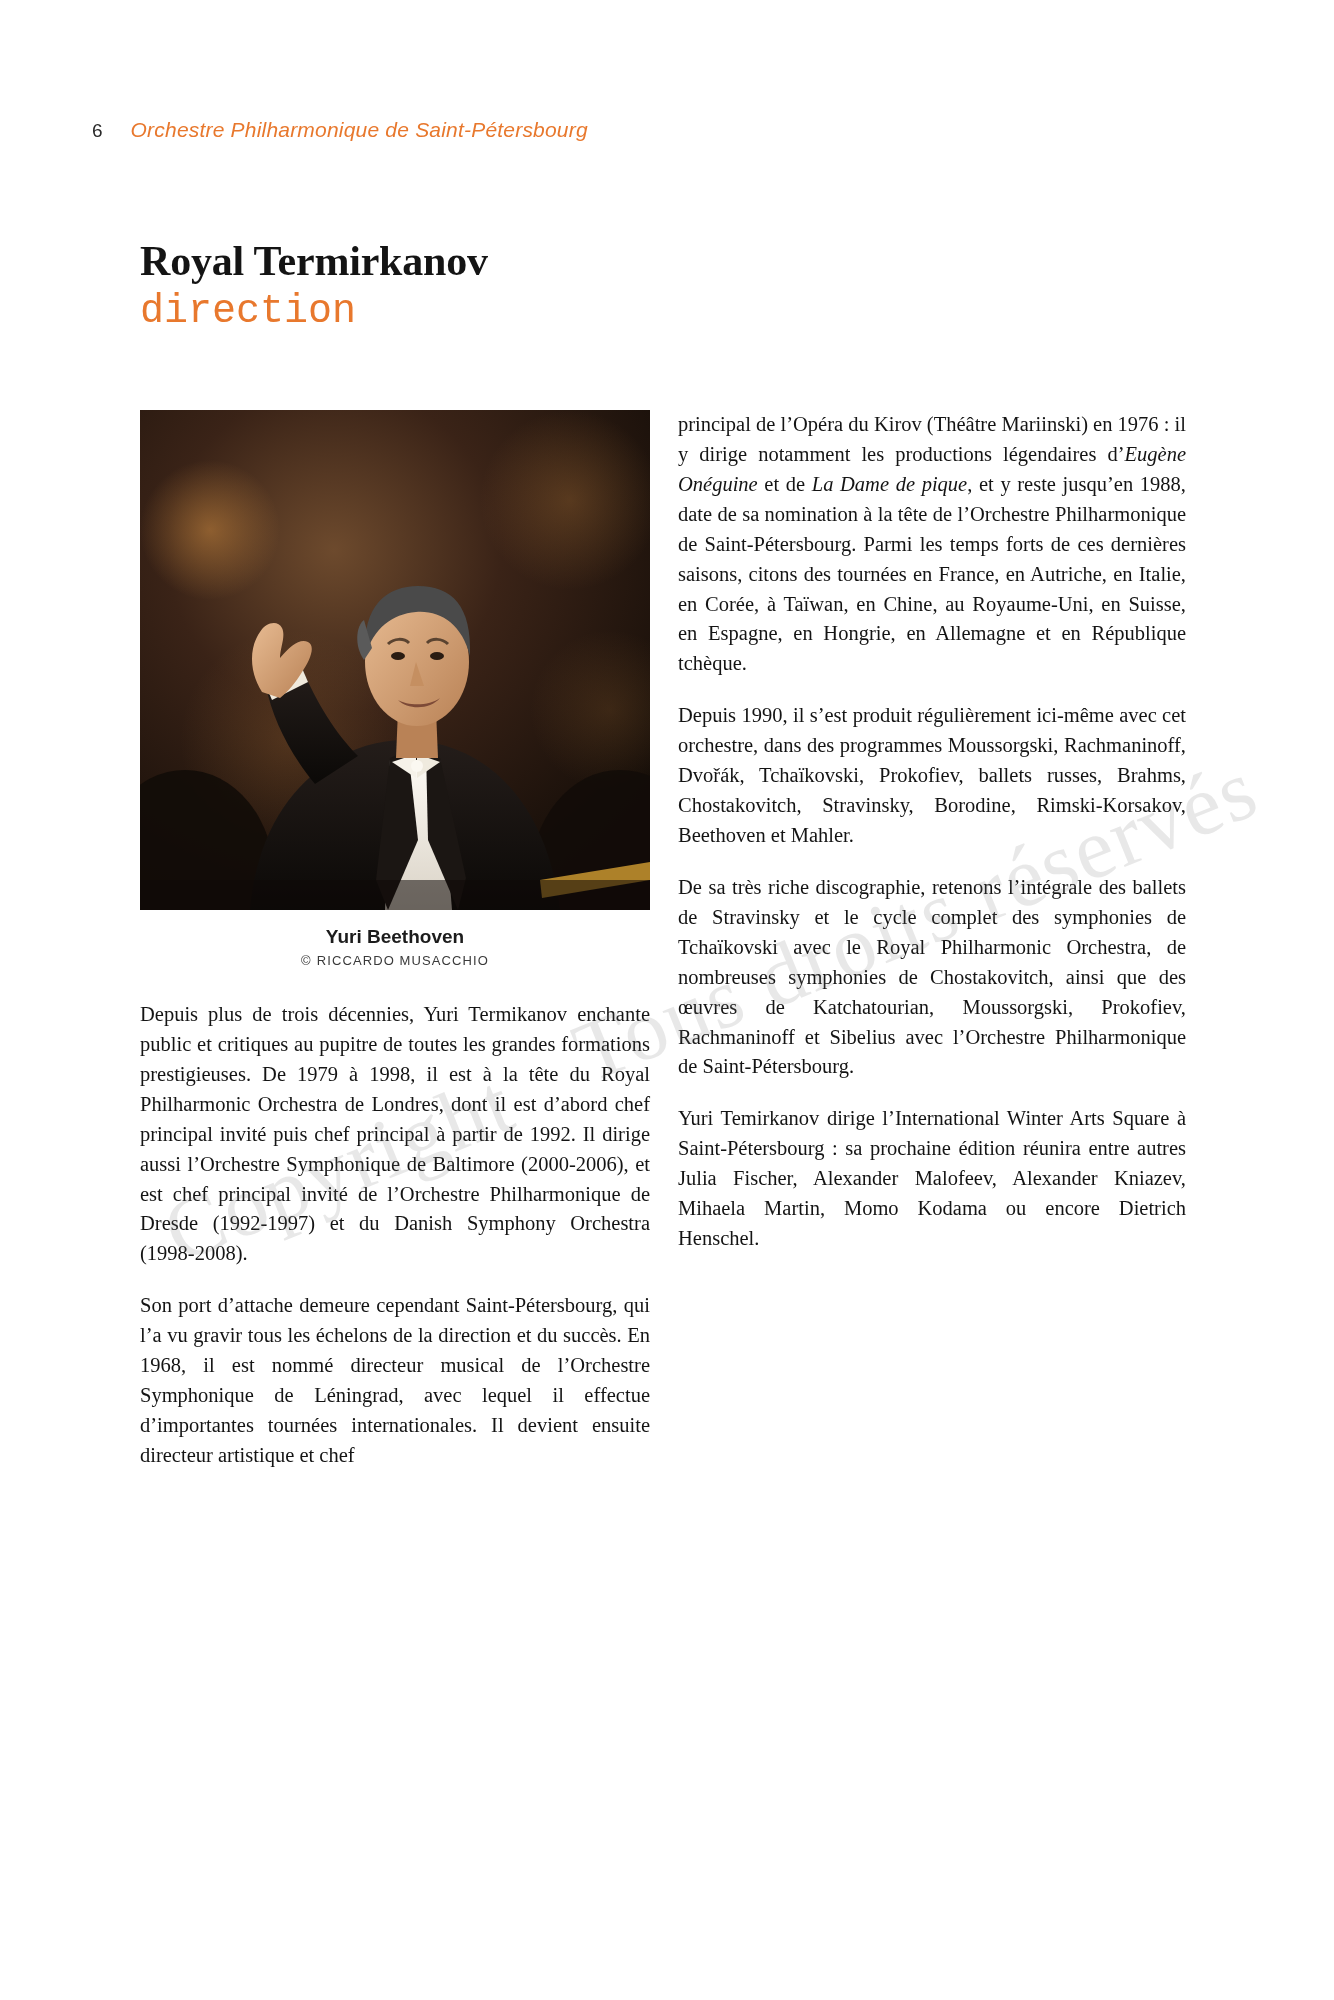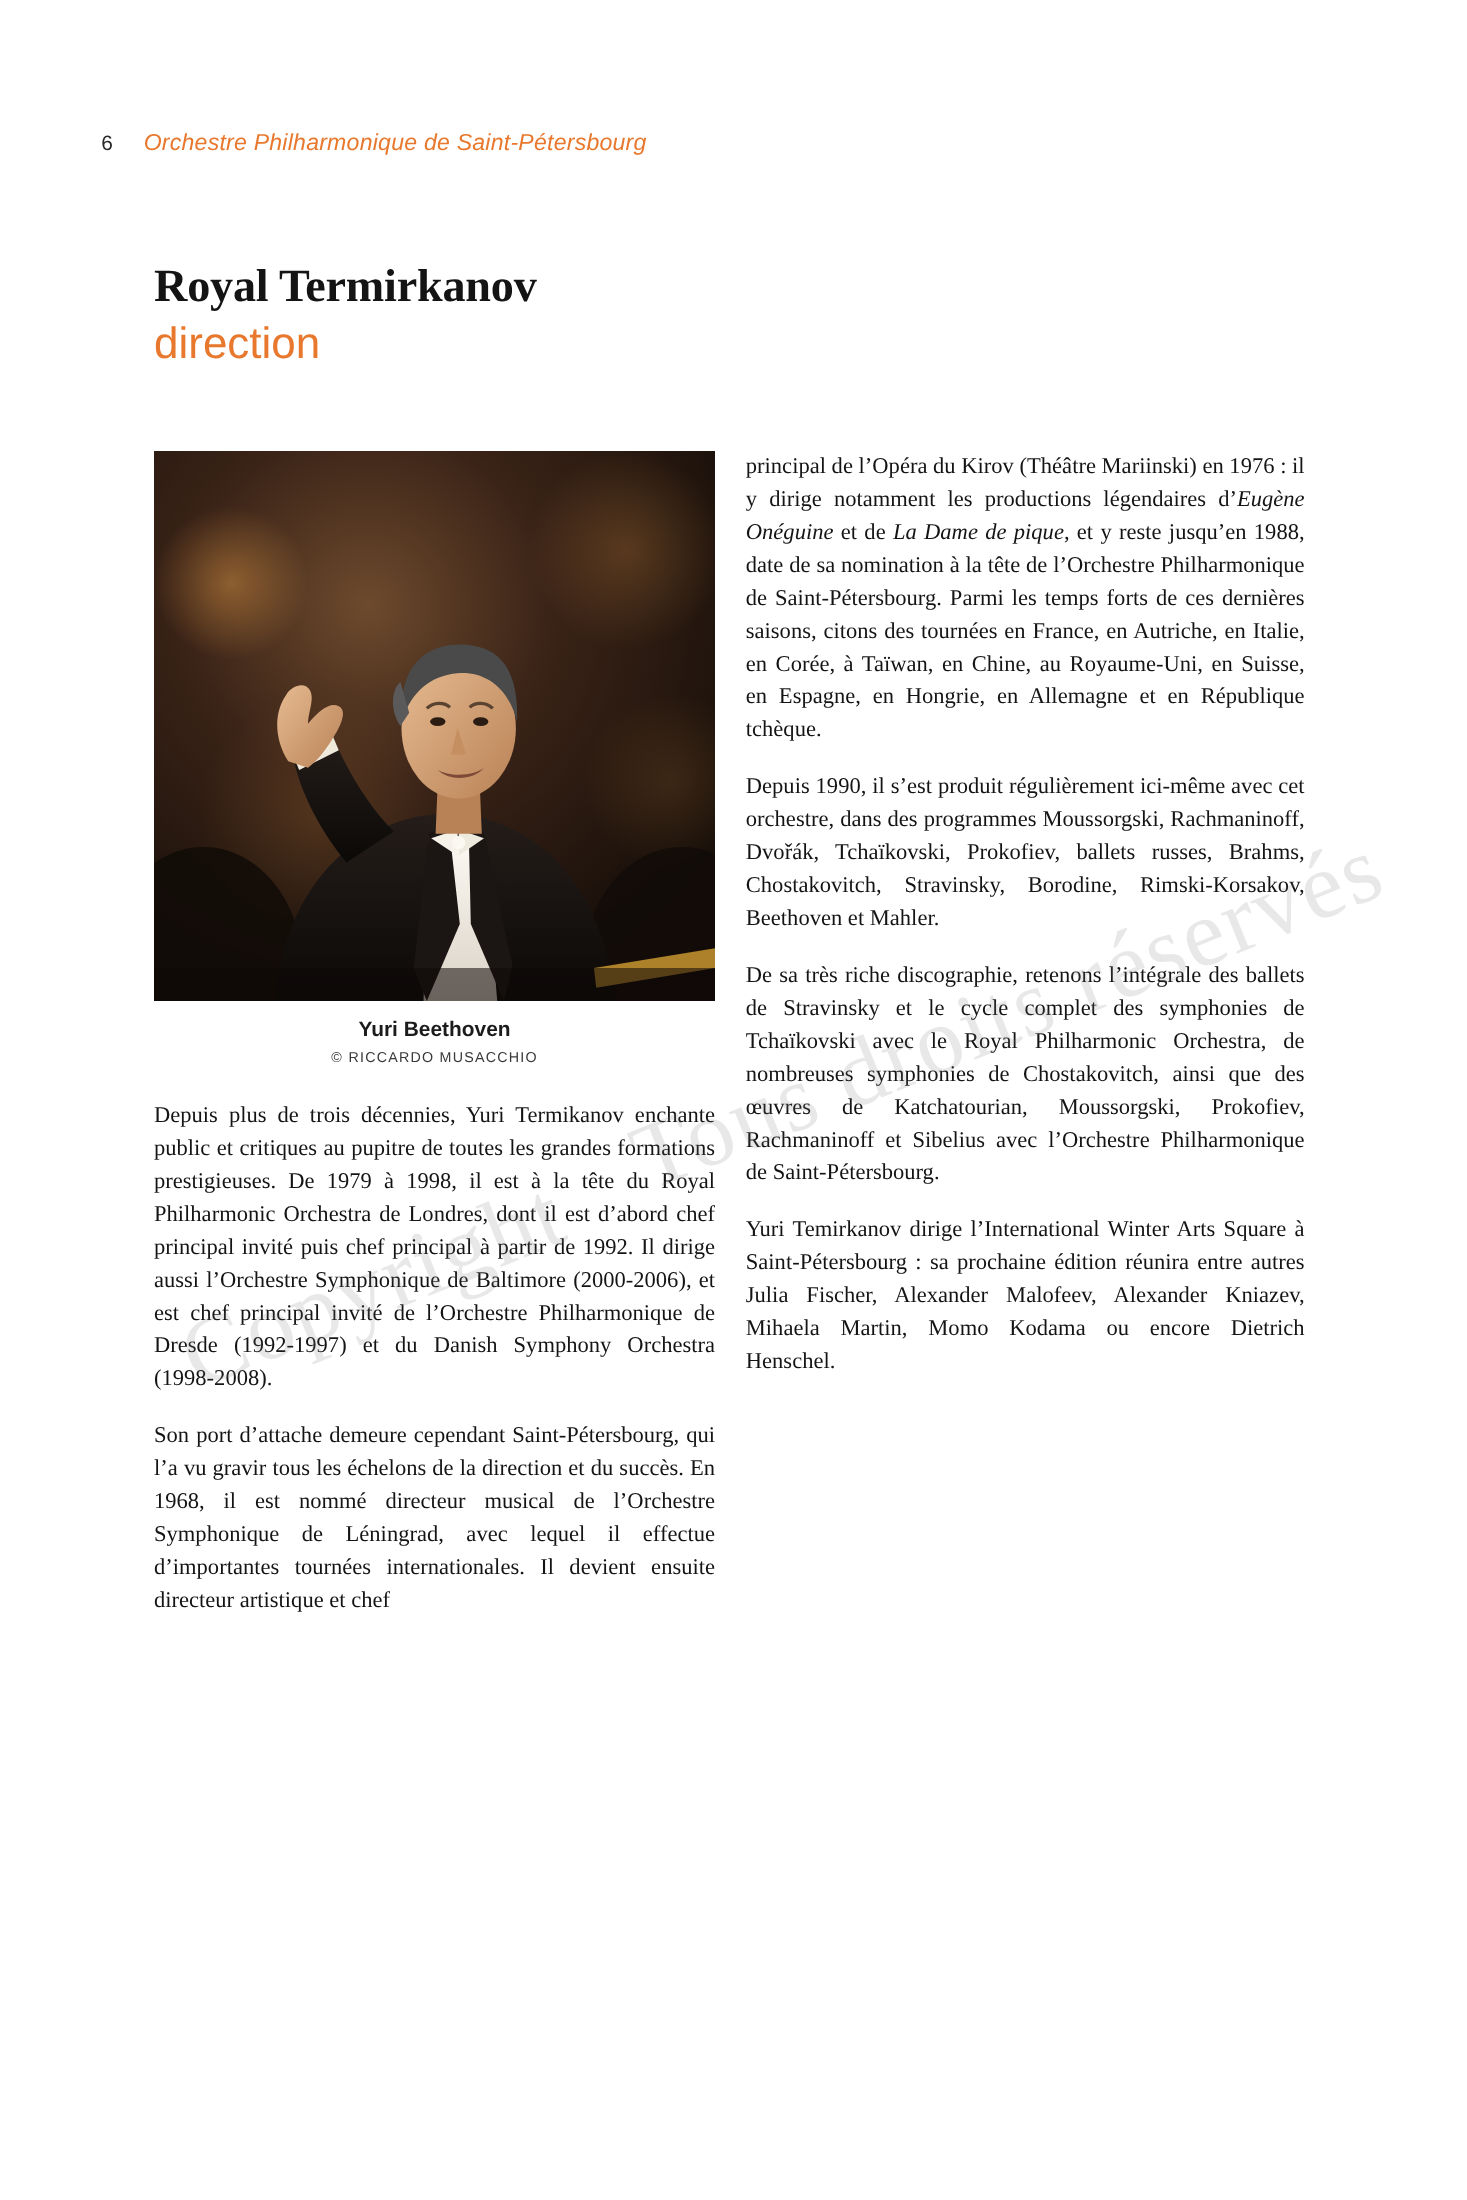--- a/index.html
+++ b/index.html
@@ -54,21 +54,21 @@
   }
   .title-name {
     font-family: "Liberation Serif", serif;
     font-weight: bold;
     font-size: 42px;
     line-height: 1.12;
     color: #141414;
     letter-spacing: -0.2px;
   }
   .title-role {
-    font-family: Liberation Sans, sans-serif;
+    font-family: Liberation Mono, monospace;
     font-size: 40px;
     line-height: 1.15;
     color: #e8782d;
     margin-top: 4px;
   }
 
   
   .col-left {
     position: absolute;
     left: 140px;

